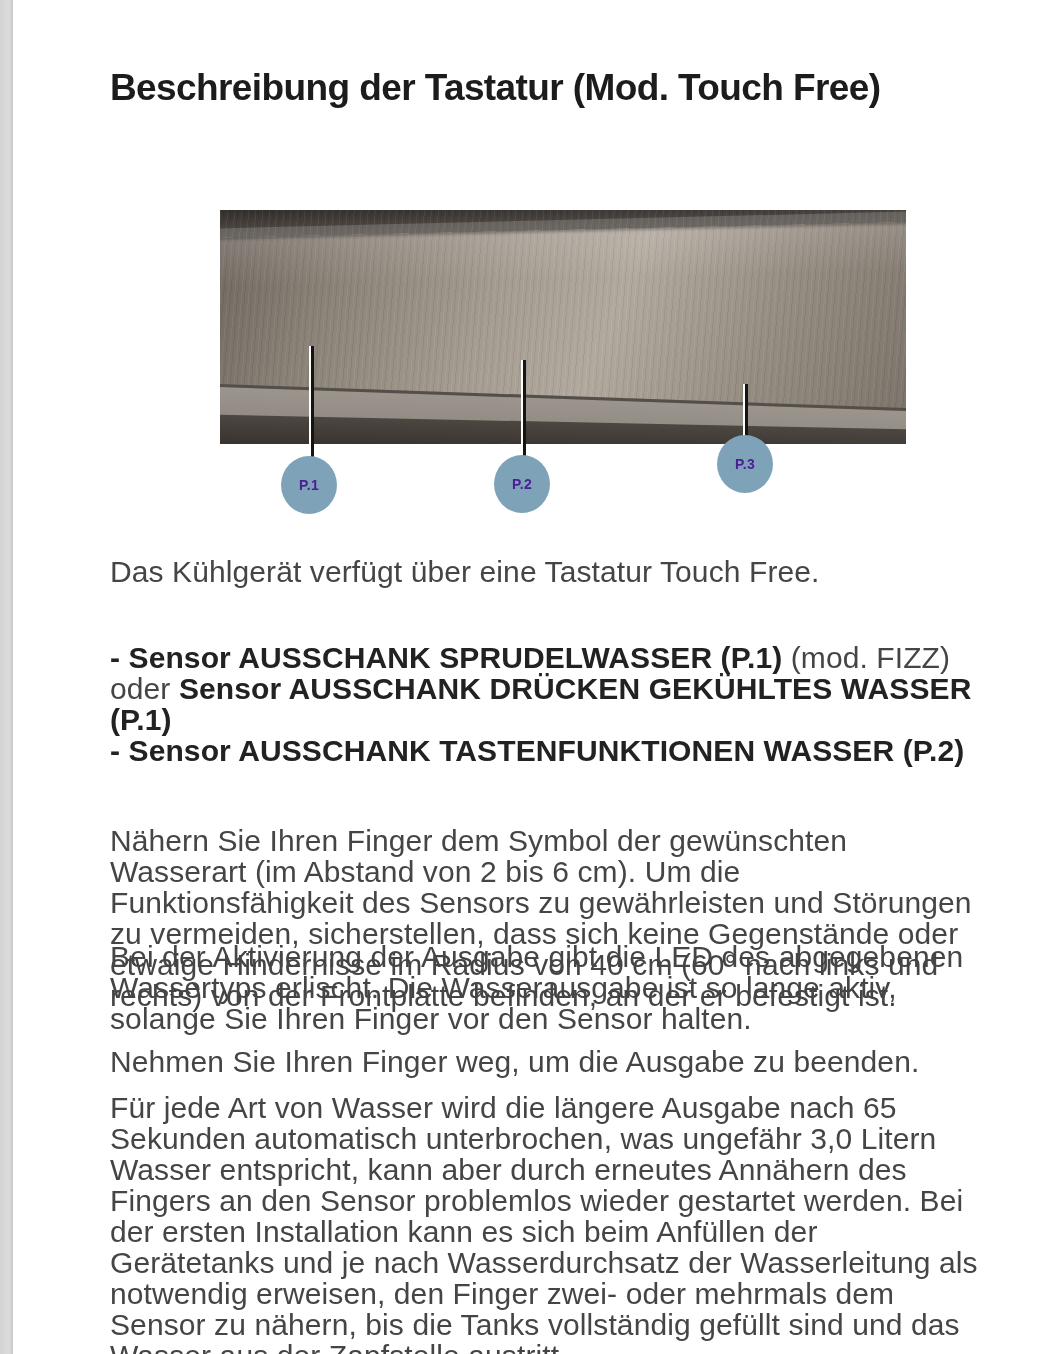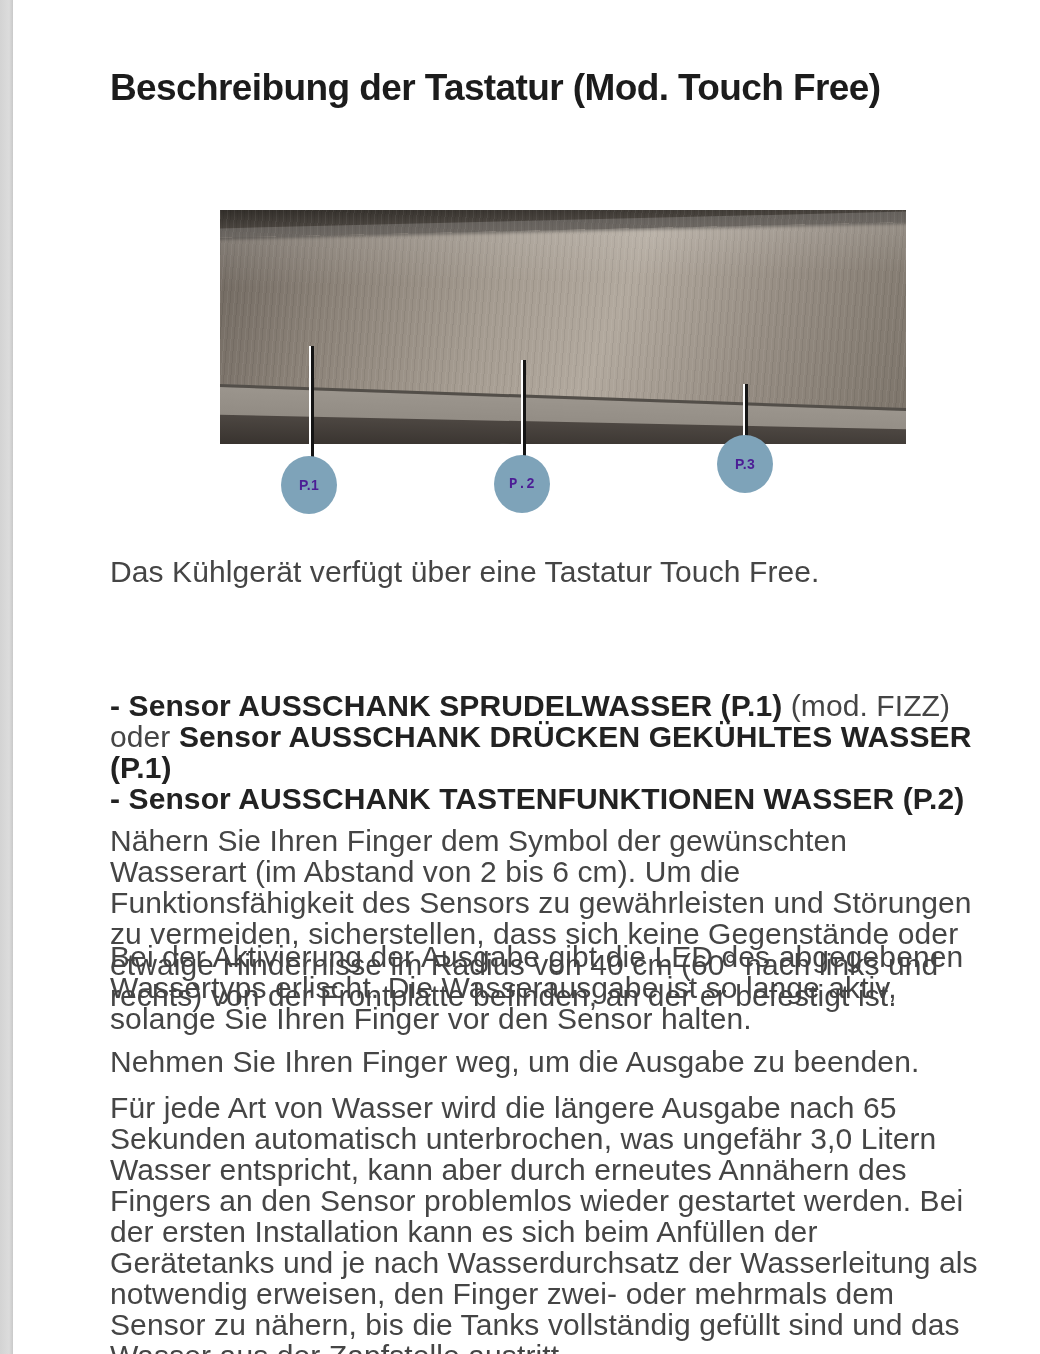--- a/index.html
+++ b/index.html
@@ -66,30 +66,30 @@
   }
   .line-1 { left:309px; top:346px; height:111px; }
   .line-2 { left:521px; top:360px; height:96px;  }
   .line-3 { left:743px; top:384px; height:73px;  }
   .p-label {
     position:absolute; z-index:6; width:56px; height:58px; border-radius:50%;
     background:#7ea3b9; color:#4c1d95; font-size:14px; font-weight:bold; letter-spacing:.3px;
     display:flex; align-items:center; justify-content:center;
   }
   .p-label-1 { left:281px; top:456px; }
-  .p-label-2 { left:494px; top:455px;font-family:Liberation Mono, monospace; }
+  .p-label-2 { left:494px; top:455px; }
   .p-label-3 { left:717px; top:435px; }
   
   .txt {
     position:absolute; left:110px; width:872px;
     font-size:30px; line-height:31px; color:#454545; letter-spacing:.1px;
   }
   .intro   { top:556px; }
   .heading { top:597px; font-weight:bold; color:#222222; font-size:24px; letter-spacing:.2px; }
-  .sensors { top:642px; color:#222222;margin-top:48px; }
+  .sensors { top:642px; color:#222222; }
   .sensors .b { font-weight:bold; }
   .sensors .r { font-weight:normal; color:#454545; }
   .para-1 { top:825px; }
   .para-2 { top:941px; }
   .para-3 { top:1046px; }
   .para-4 { top:1092px; }
 </style>
 </head>
 <body>
 

